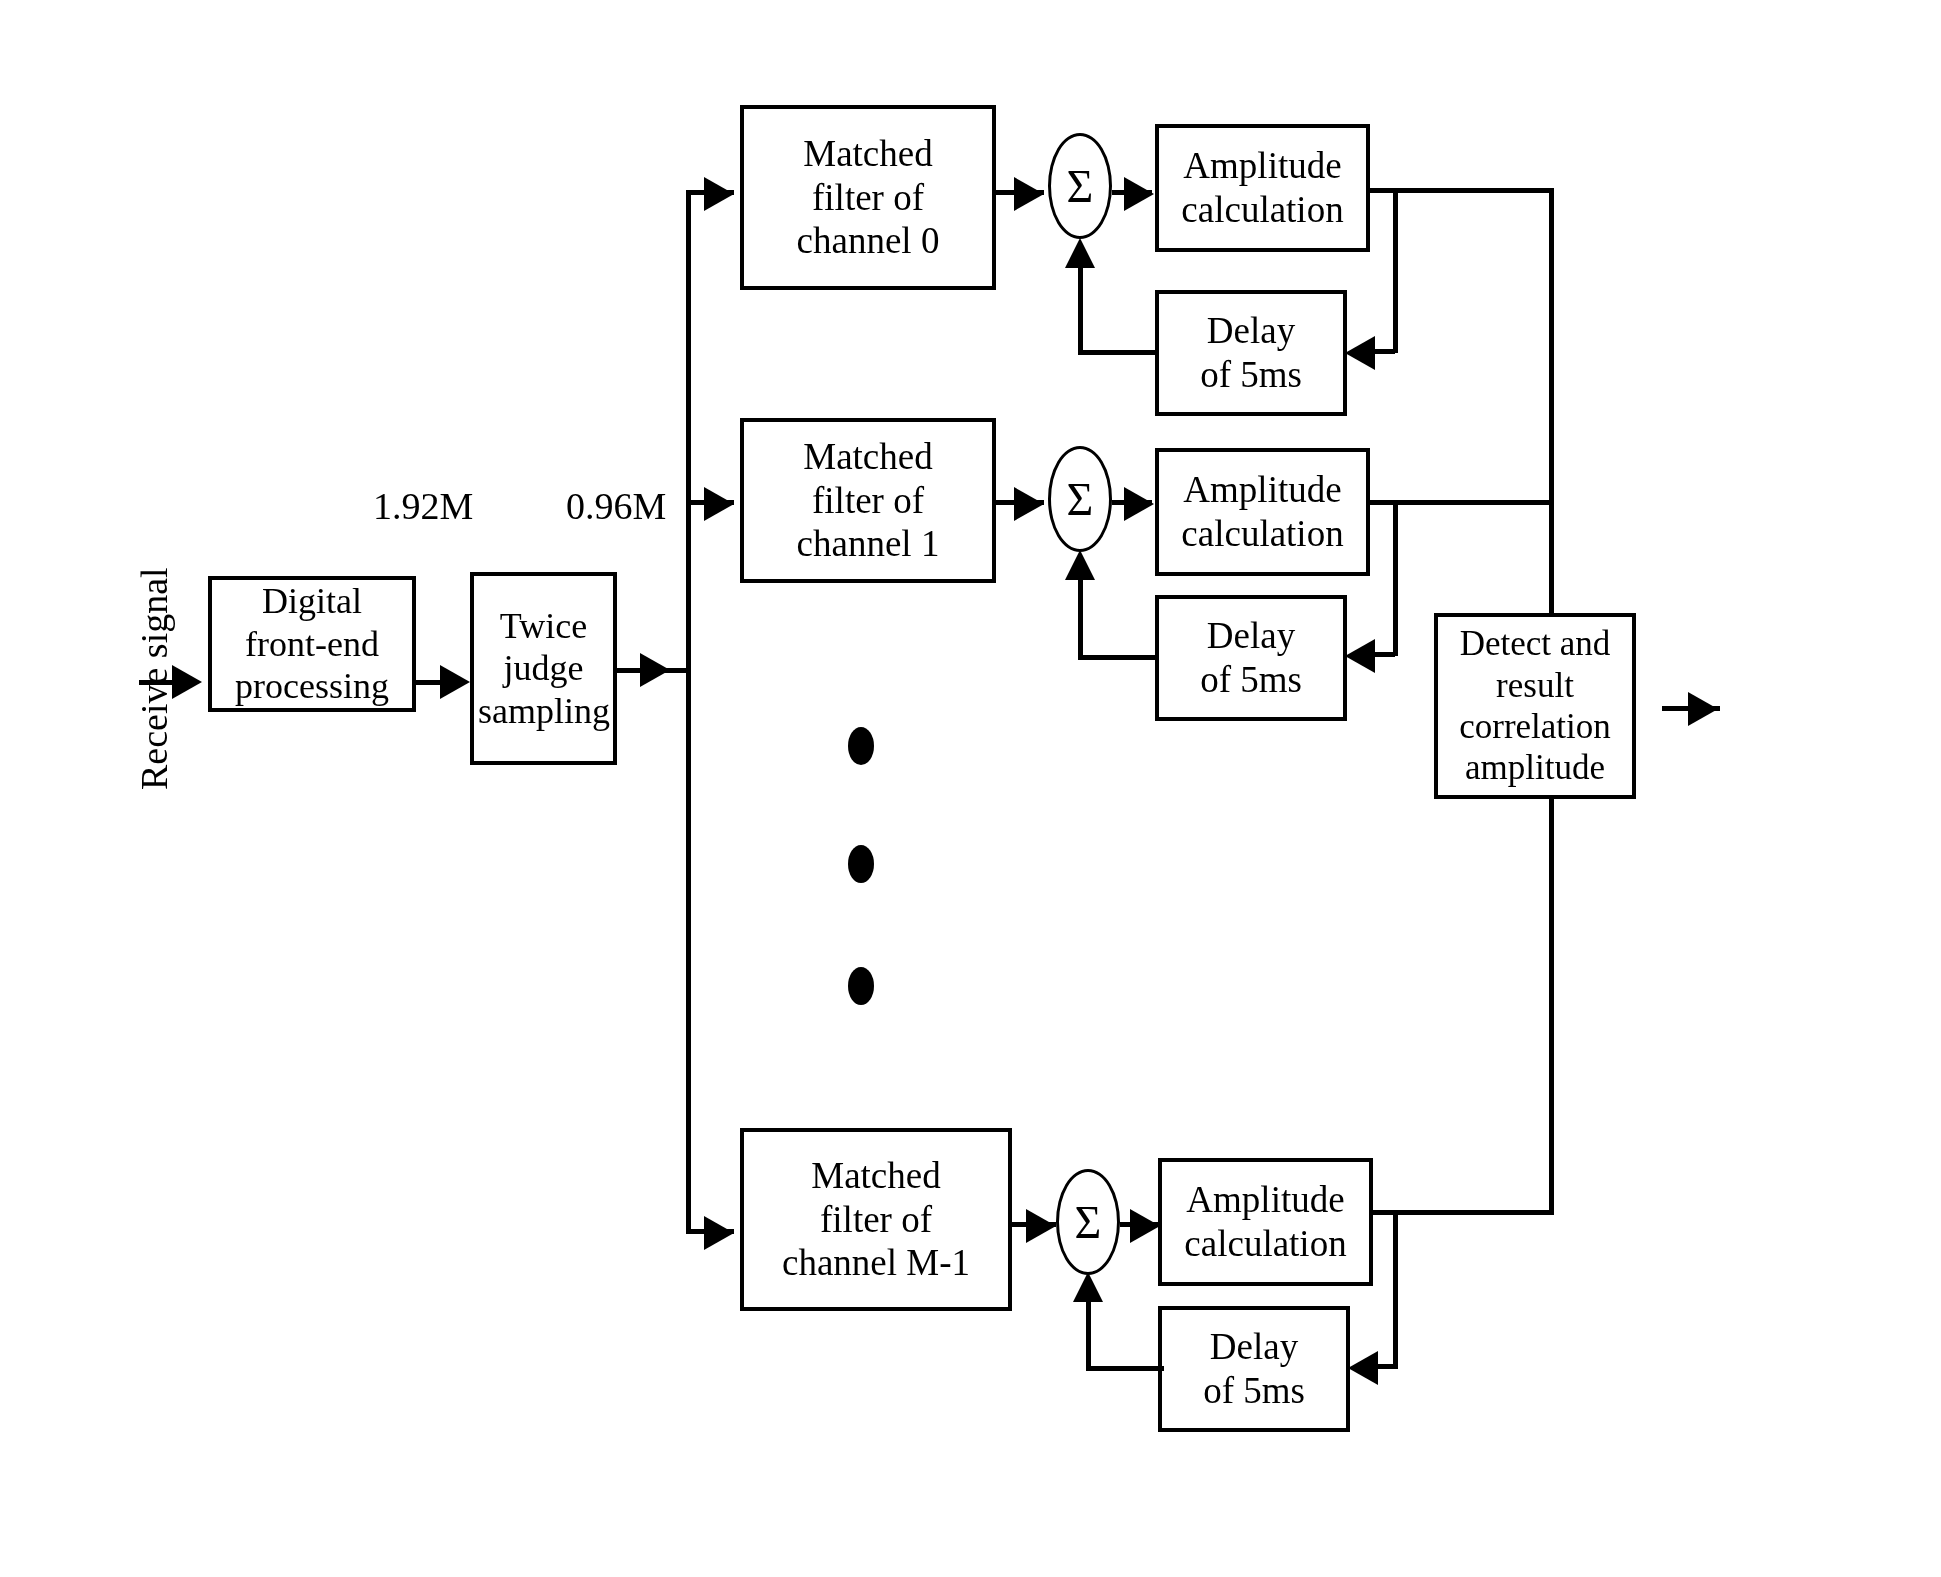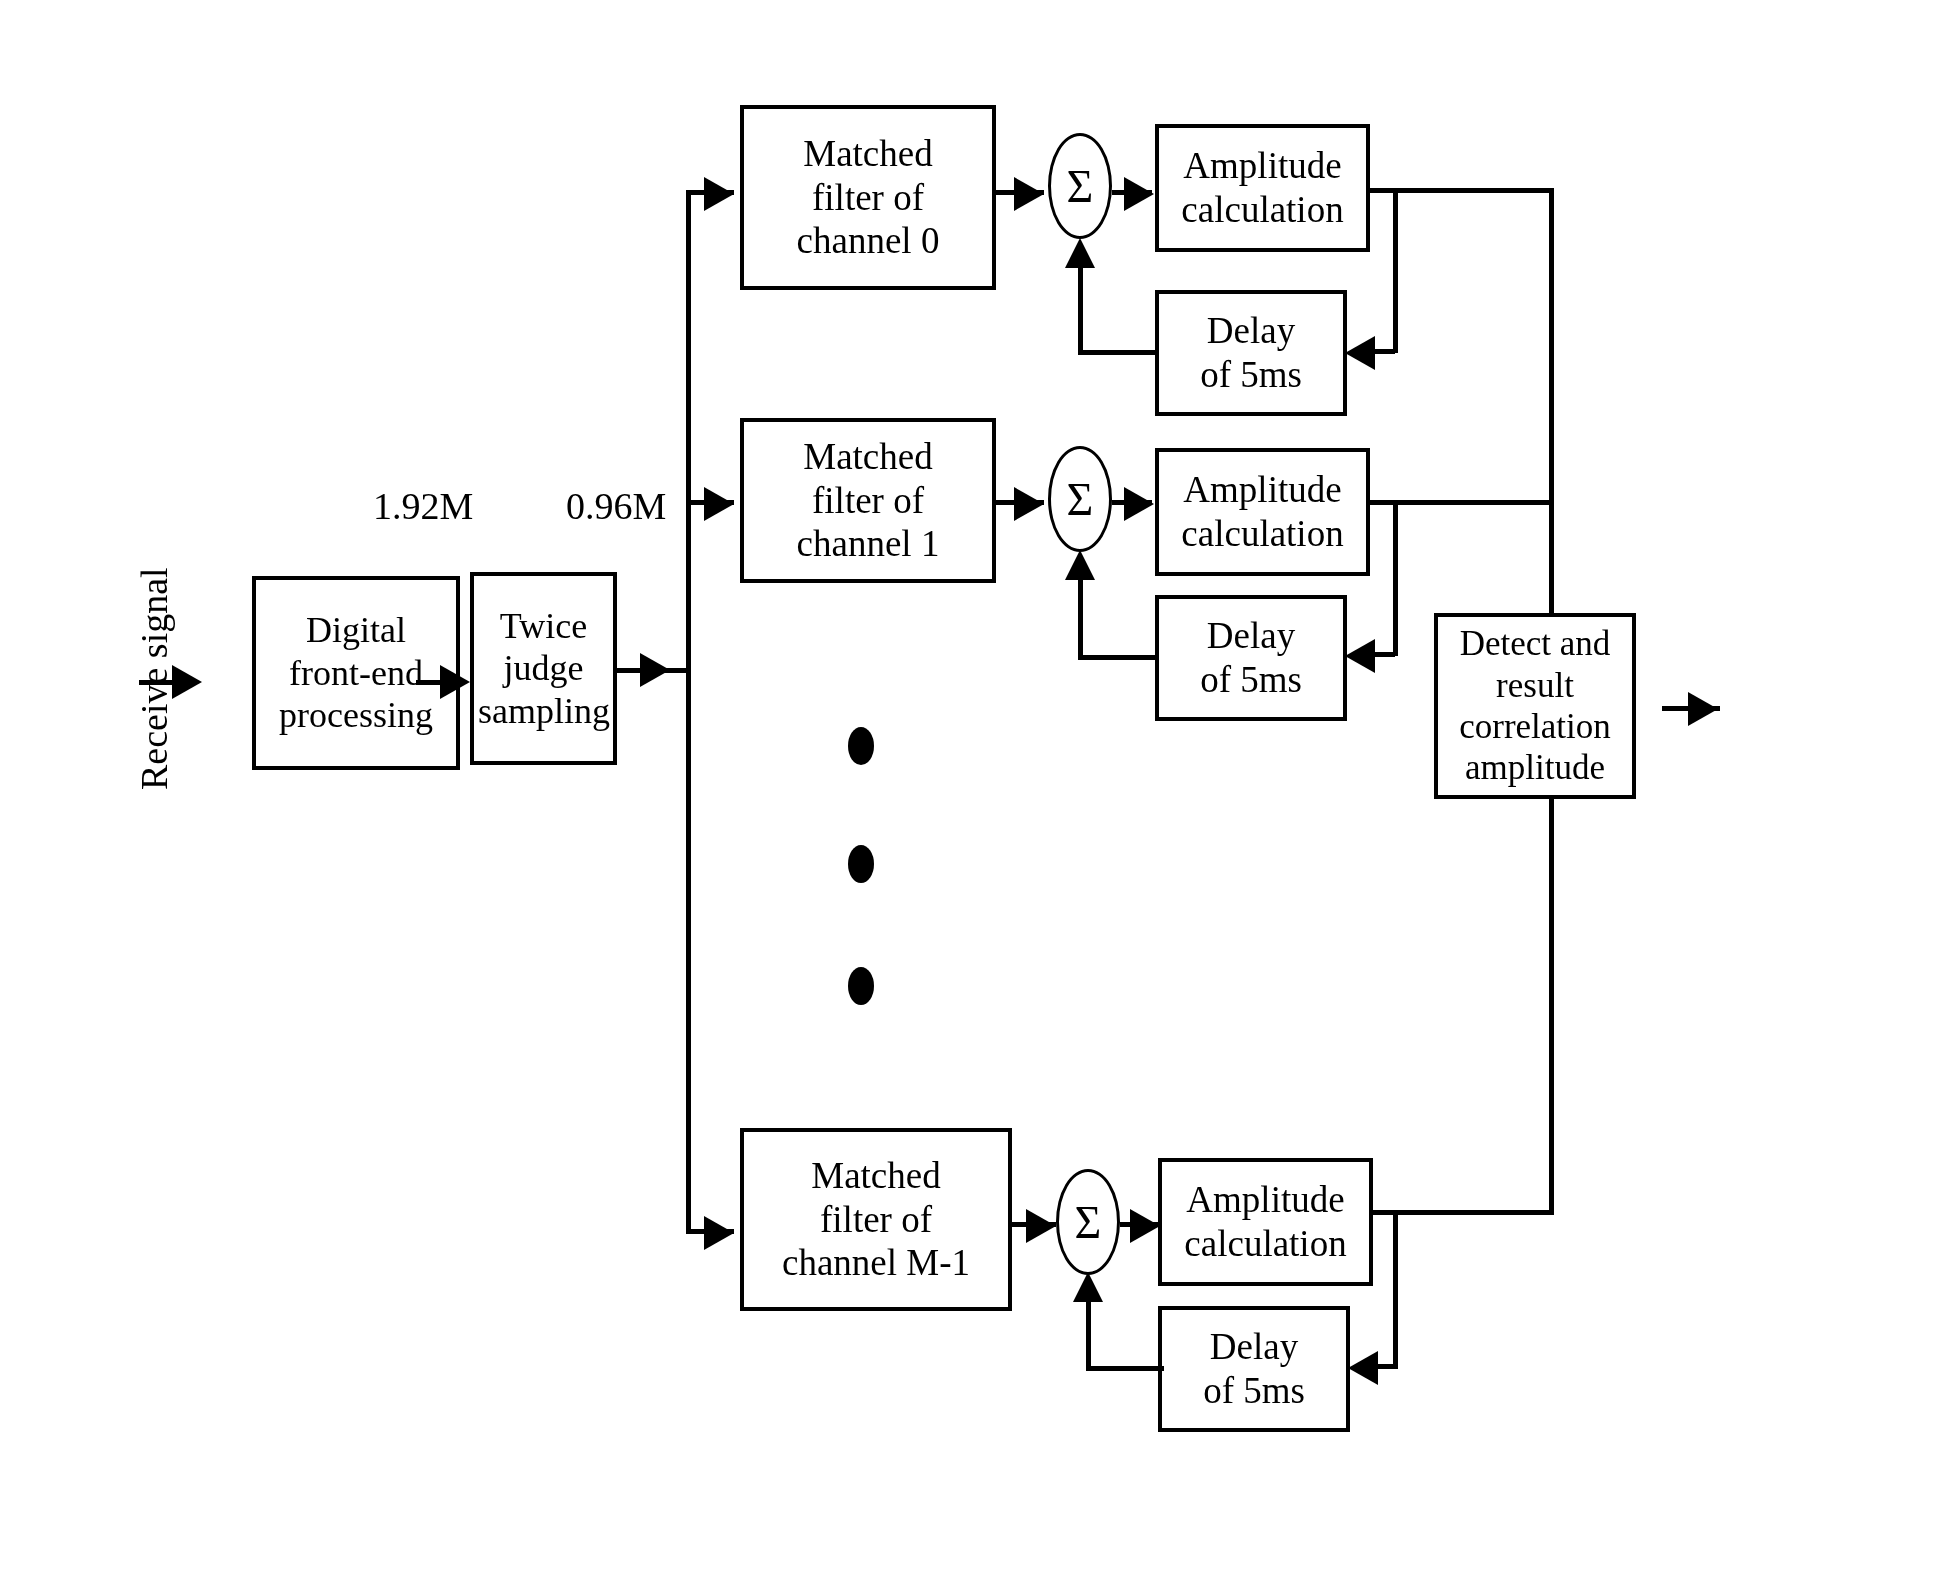--- a/index.html
+++ b/index.html
@@ -97,21 +97,21 @@
 </head>
 <body>
 
 <div id="canvas">
 
   <div class="vlabel" style="left:132px; top:790px;">Receive signal</div>
 
   <div class="h-line" style="left:139px; top:680px; width:38px;"></div>
   <div class="arrow-r" style="left:172px; top:665px;"></div>
 
-  <div class="box" style="left:208px; top:576px; width:208px; height:194px; font-size:36px;margin-left:44px;">
+  <div class="box" style="left:208px; top:576px; width:208px; height:136px; font-size:36px;">
     <span class="txt">
       <span>Digital</span><br>
       <span>front-end</span><br>
       <span>processing</span>
     </span>
   </div>
 
   <div class="label" style="left:373px; top:484px;">1.92M</div>
 
   <div class="h-line" style="left:416px; top:680px; width:28px;"></div>

